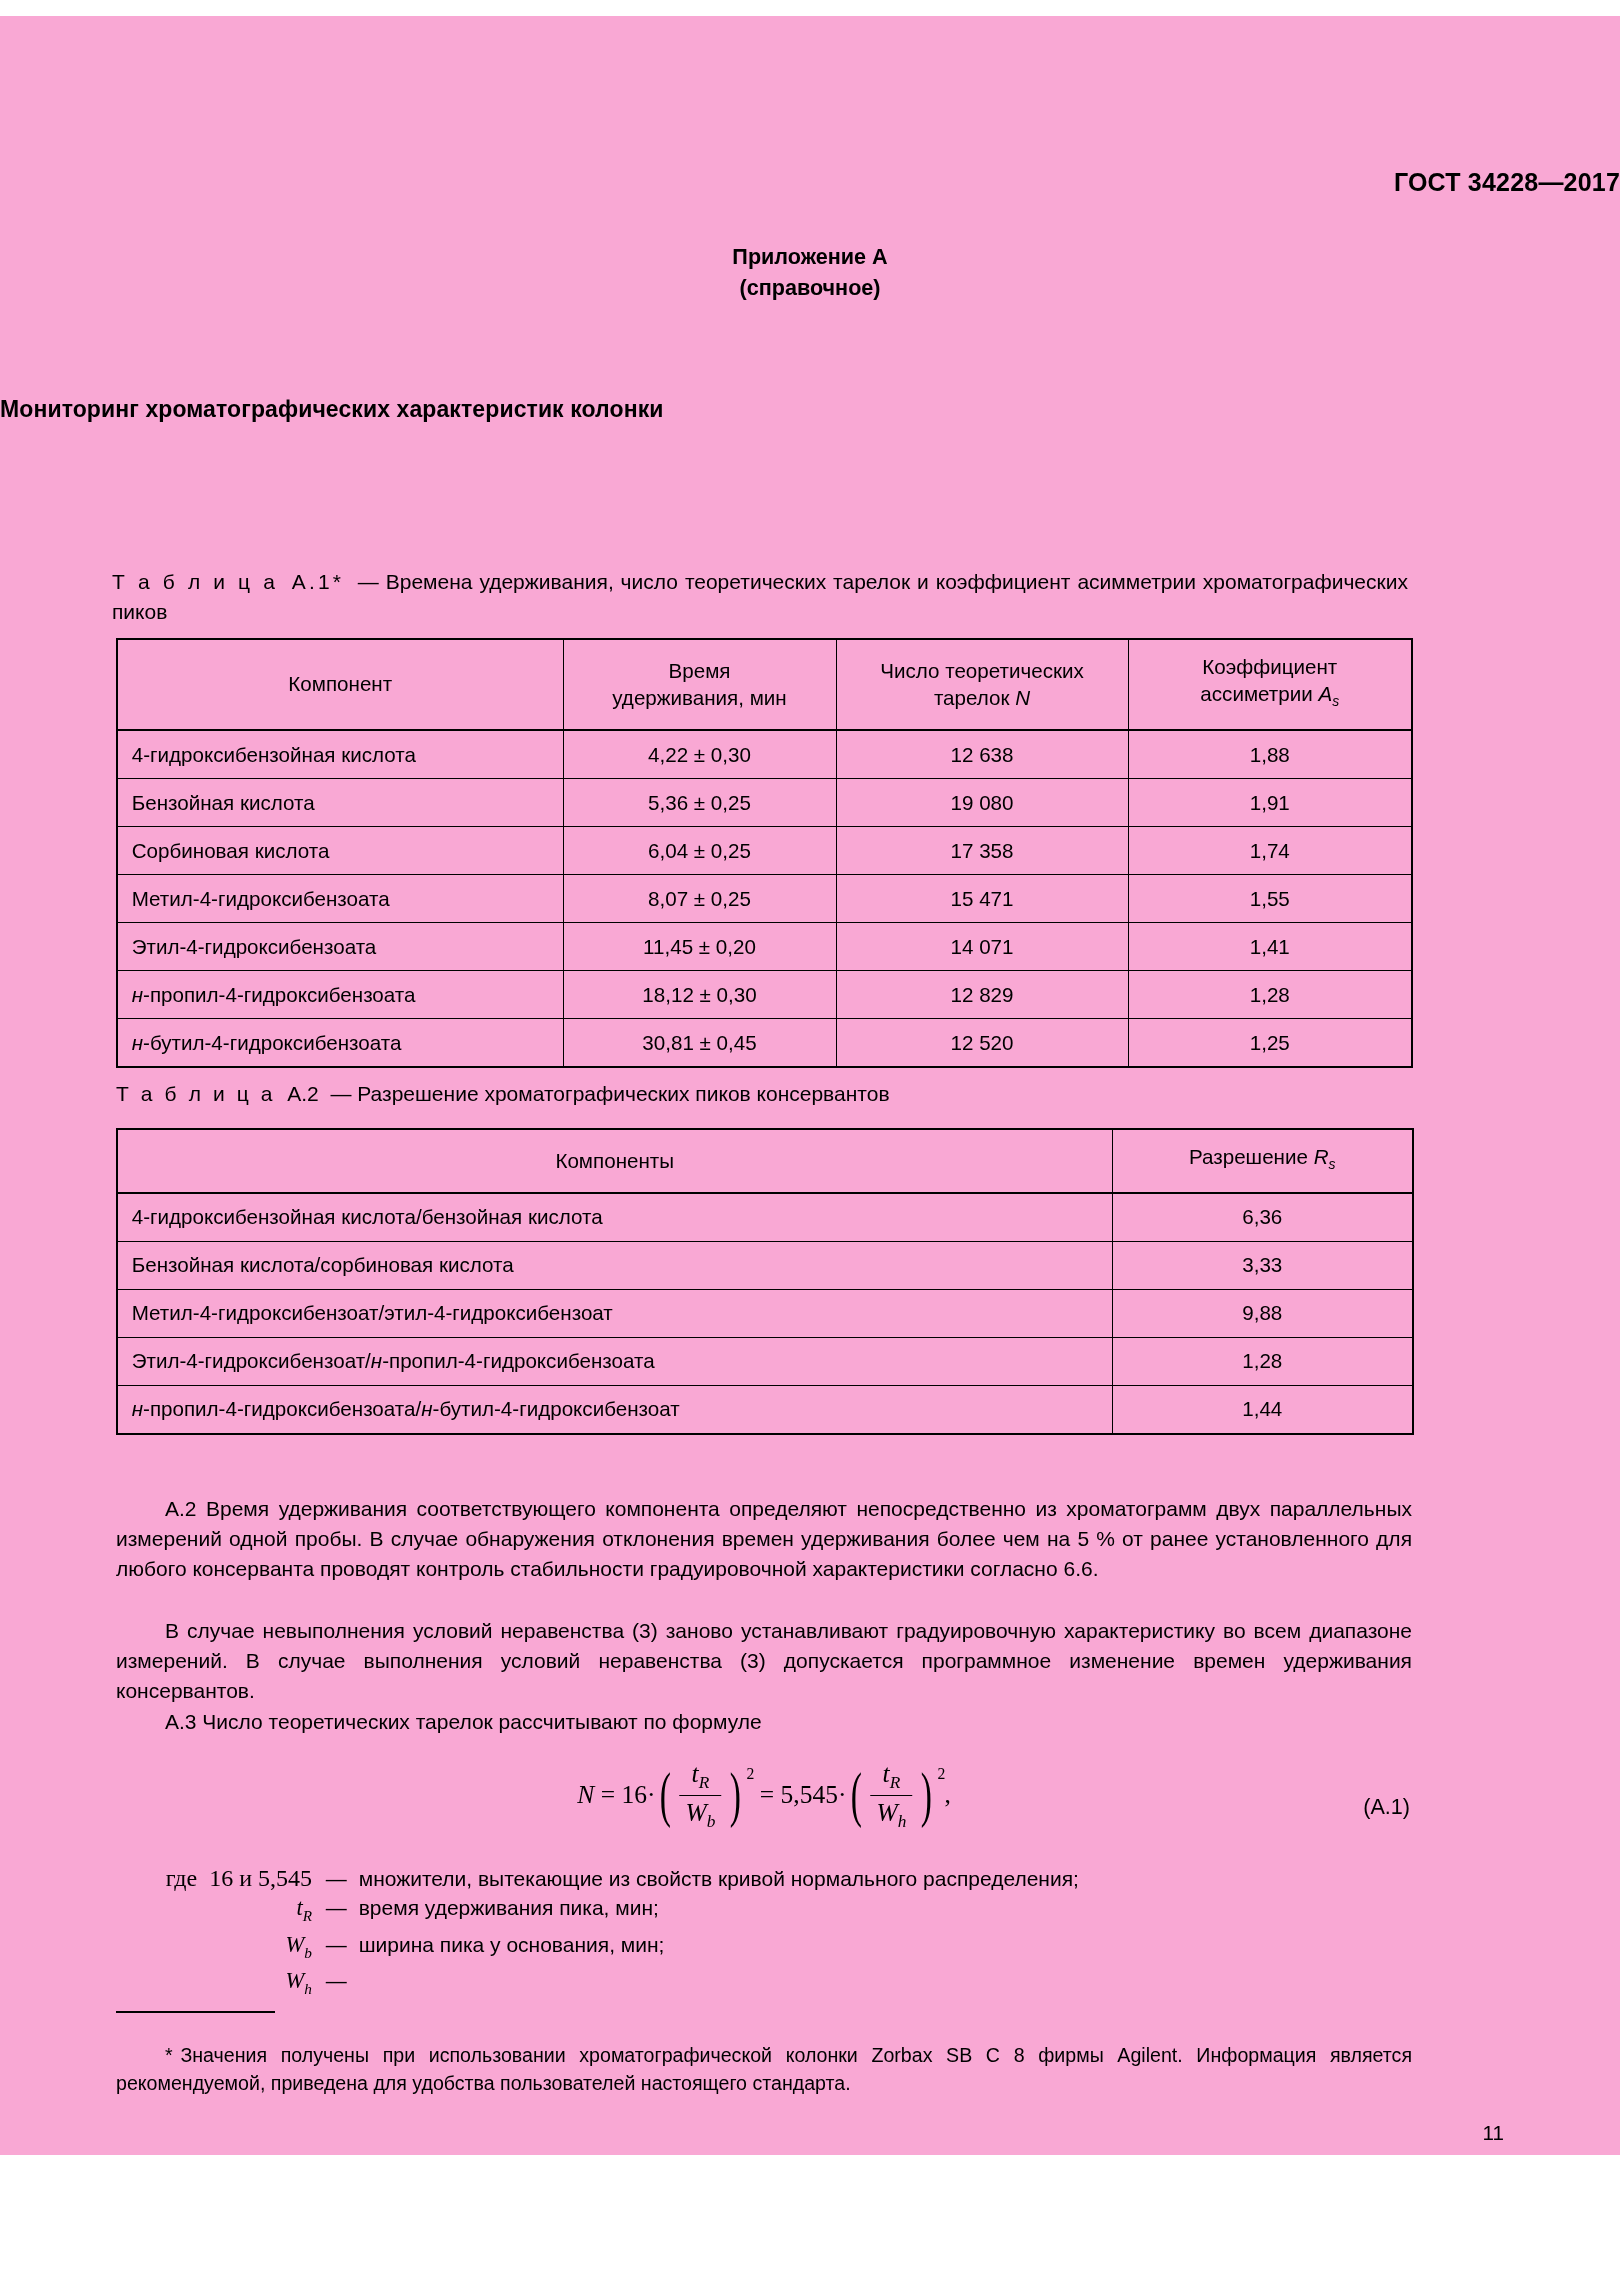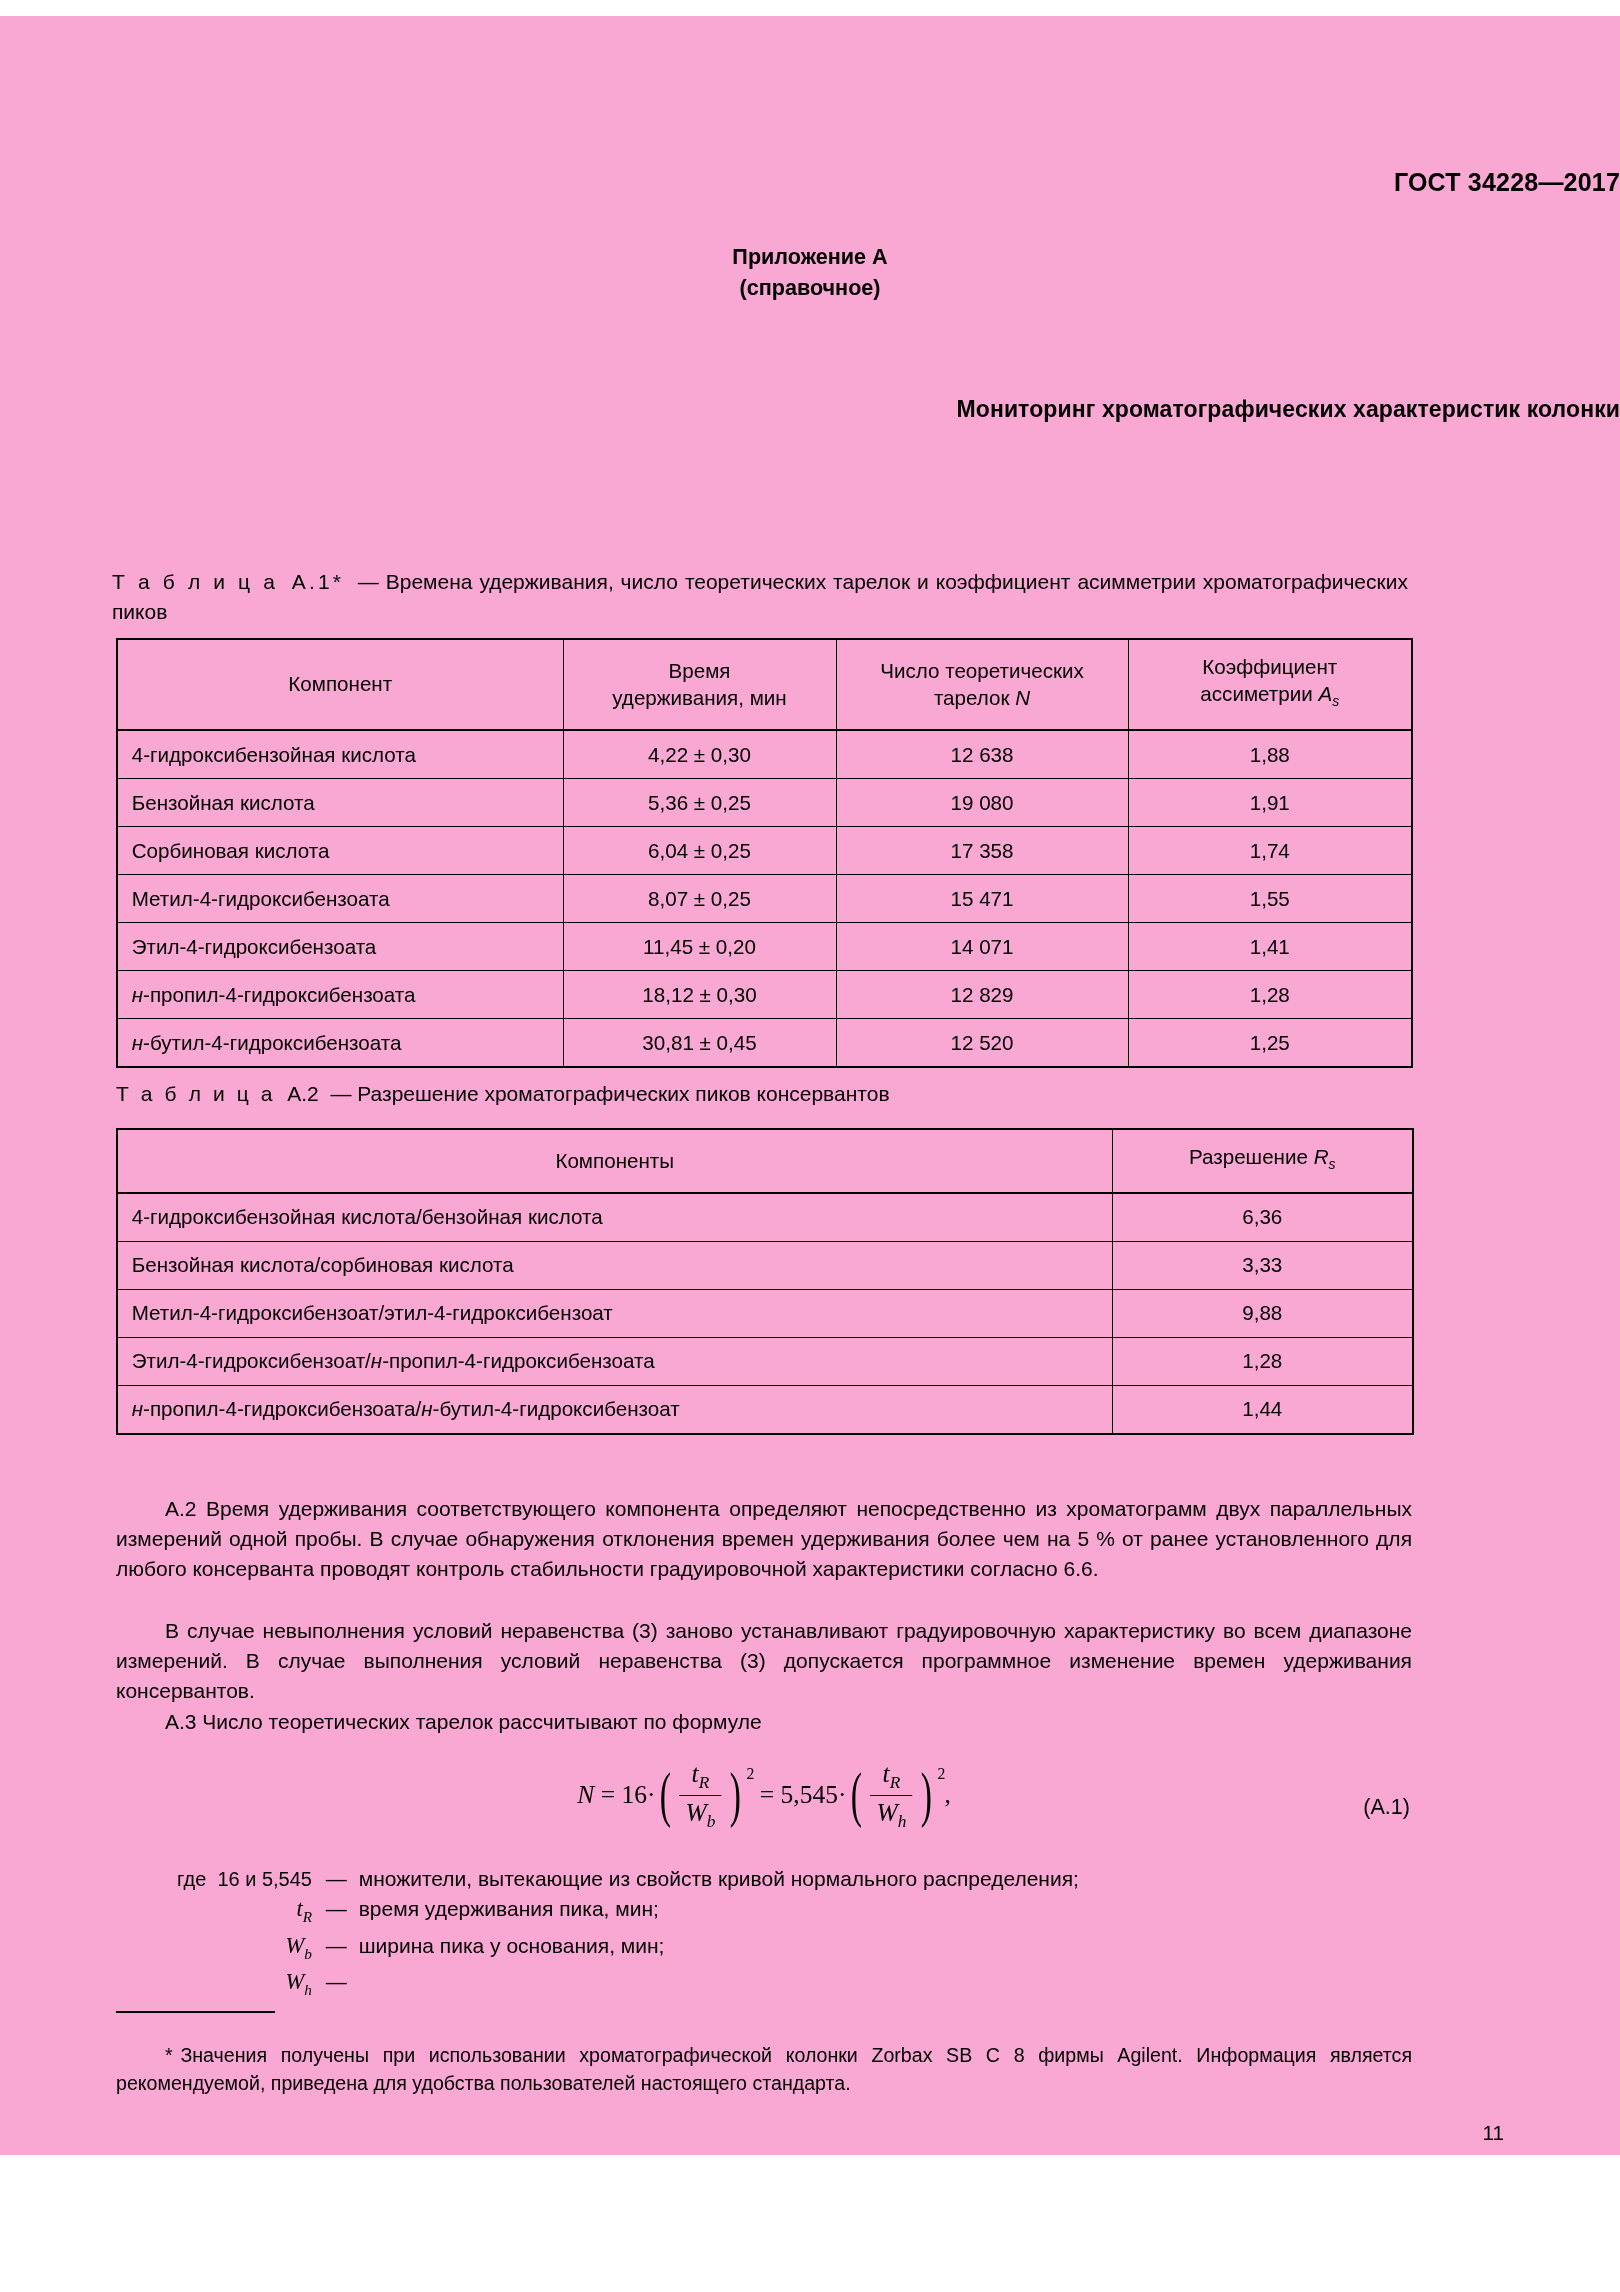--- a/index.html
+++ b/index.html
@@ -40,21 +40,21 @@
     text-align: center;
     font-size: 21.6px;
     font-weight: bold;
     line-height: 1.45;
   }
   .section-title {
     position: absolute;
     left: 0;
     top: 380px;
     width: 100%;
-    text-align: right;
+    text-align: left;
     font-size: 23px;
     font-weight: bold;
     letter-spacing: 0.1px;
   }
 
   
   .para {
     font-size: 21px;
     line-height: 30px;
     text-align: justify;
@@ -180,23 +180,23 @@
   .legend-sym {
     width: 196px;
     text-align: right;
     padding-right: 13.7px;
     flex: 0 0 196px;
     font-family: "Liberation Serif", serif;
     font-style: italic;
     font-size: 22.5px;
   }
   .legend-sym.plain {
-    font-family: Liberation Sans, sans-serif;
+    font-family: Liberation Serif, serif;
     font-style: normal;
-    font-size: 20px;
+    font-size: 24px;
   }
   .legend-dash { flex: 0 0 33px; }
   .legend-txt { flex: 1 1 auto; }
 
   
   .fn-rule {
     position: absolute;
     left: 116px;
     top: 1995px;
     width: 159px;

